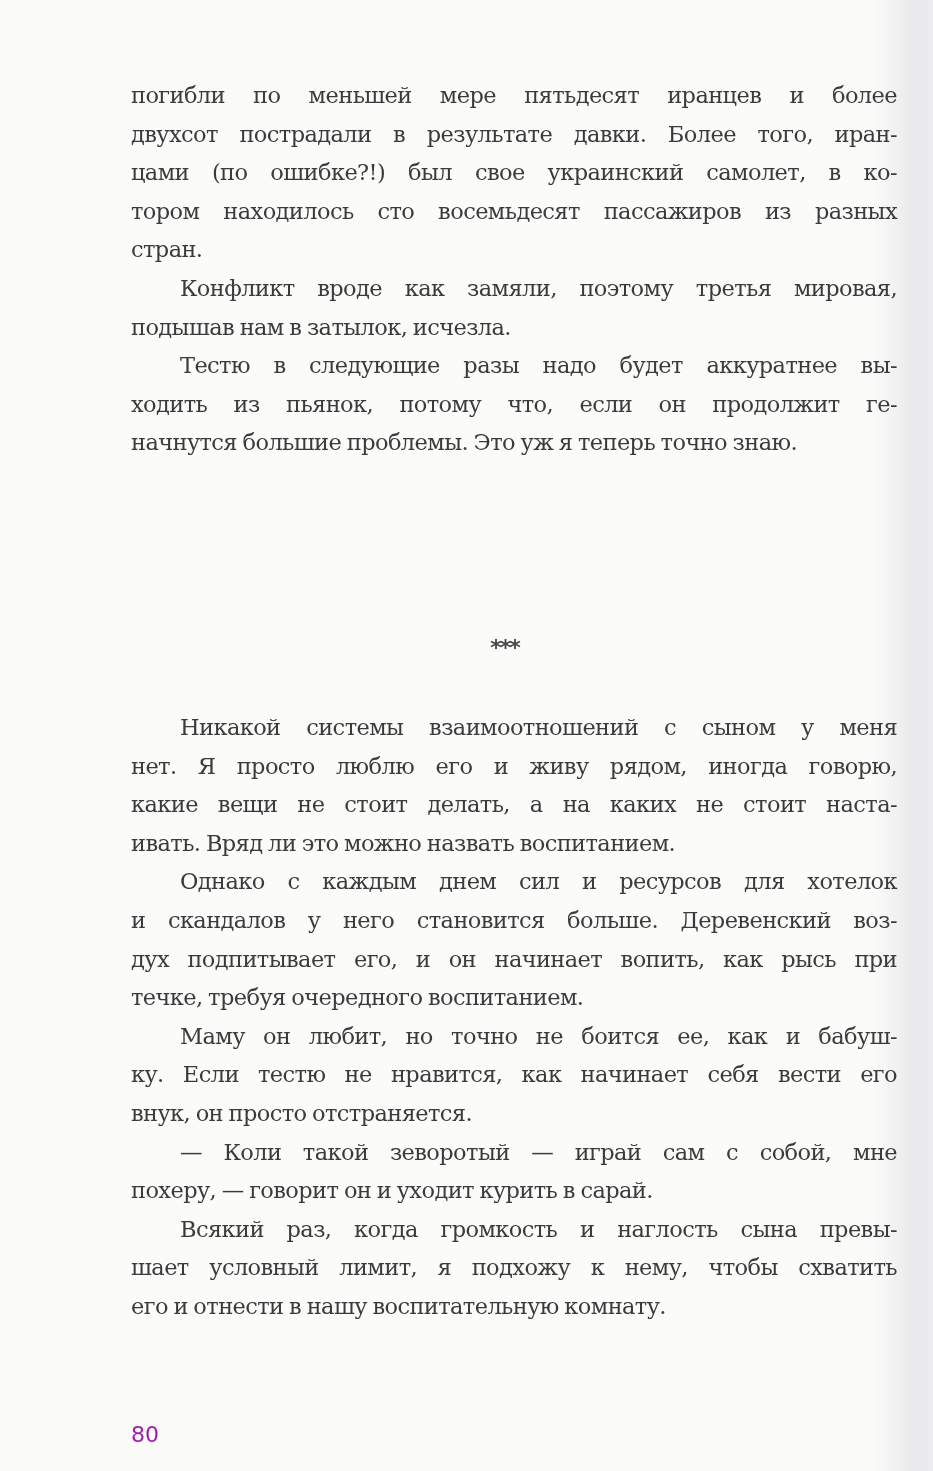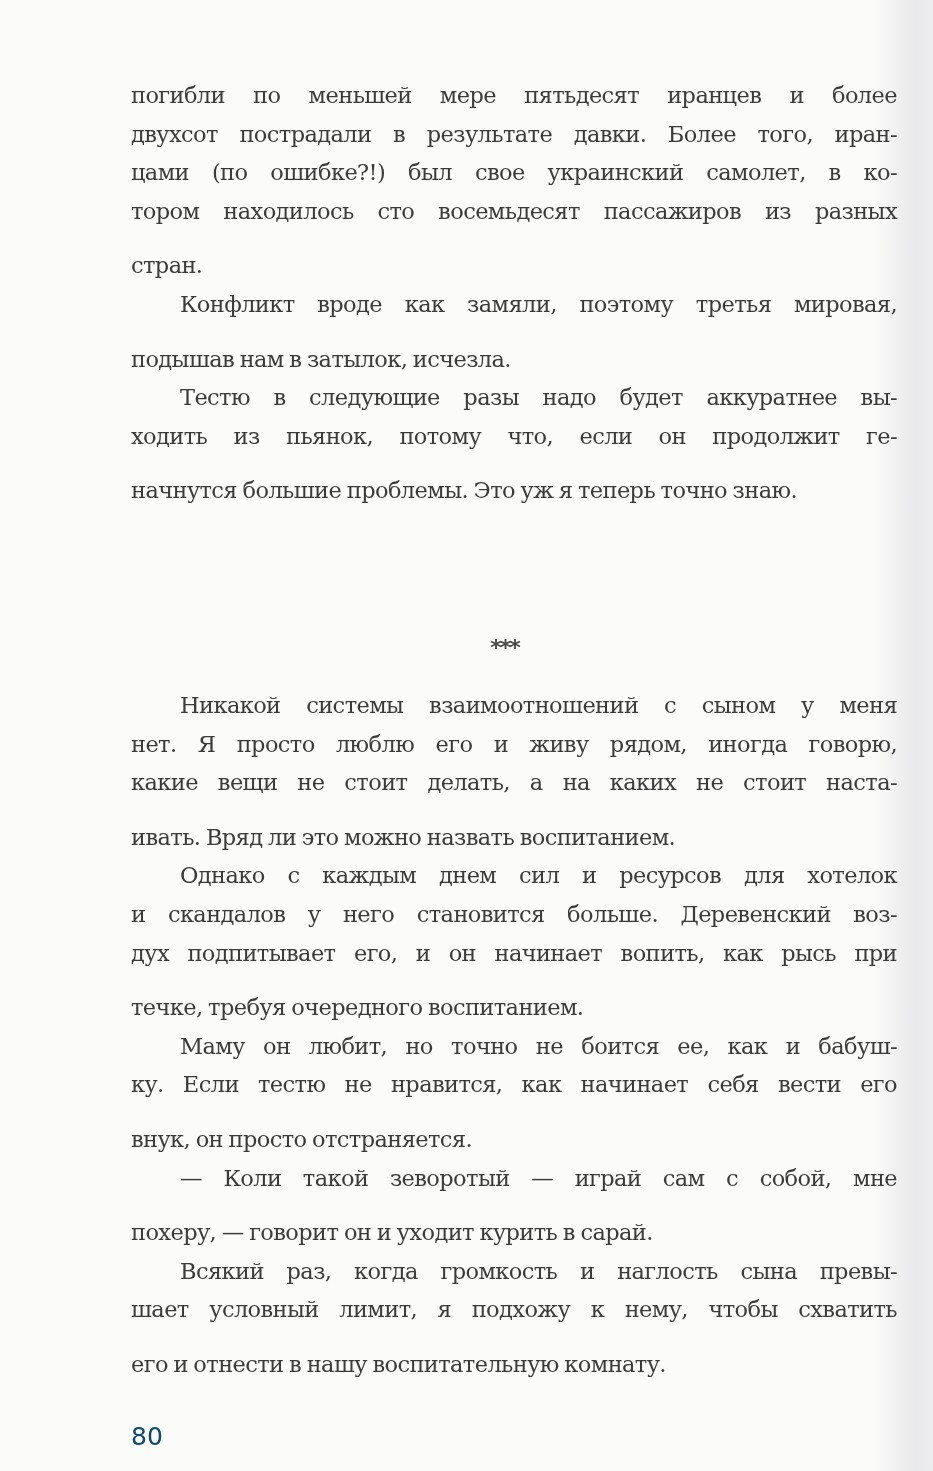--- a/index.html
+++ b/index.html
@@ -34,27 +34,26 @@
     }
     .line {
       display: block;
       white-space: nowrap;
       text-align: justify;
       text-align-last: justify;
       height: 38.6px;
     }
     .line.last {
       text-align-last: left;
-      margin-top: 16px;
     }
     .line.indent {
       padding-left: 49px;
     }
     .block-1 { top: 76px; }
-    .block-2 { top: 686px; }
+    .block-2 { top: 708px; }
     .divider {
       position: absolute;
       top: 635px;
       left: 0;
       width: 933px;
       text-align: center;
       font-family: "DejaVu Sans", sans-serif;
       font-weight: bold;
       font-size: 22px;
       color: #4a4a4a;
@@ -62,22 +61,22 @@
     }
     .divider span {
       position: relative;
       left: 38px;
     }
     .page-number {
       position: absolute;
       left: 131px;
       top: 1422px;
       font-family: "DejaVu Sans", "Liberation Sans", sans-serif;
-      font-size: 25px;
-      color: #0c4a6e;
+      font-size: 22px;
+      color: #a21caf;
     }
   </style>
 </head>
 <body>
 
 <div class="page-shade"></div>
 
 <div class="text-block block-1">
   <span class="line">погибли по меньшей мере пятьдесят иранцев и более</span>
   <span class="line">двухсот пострадали в результате давки. Более того, иран-</span>

